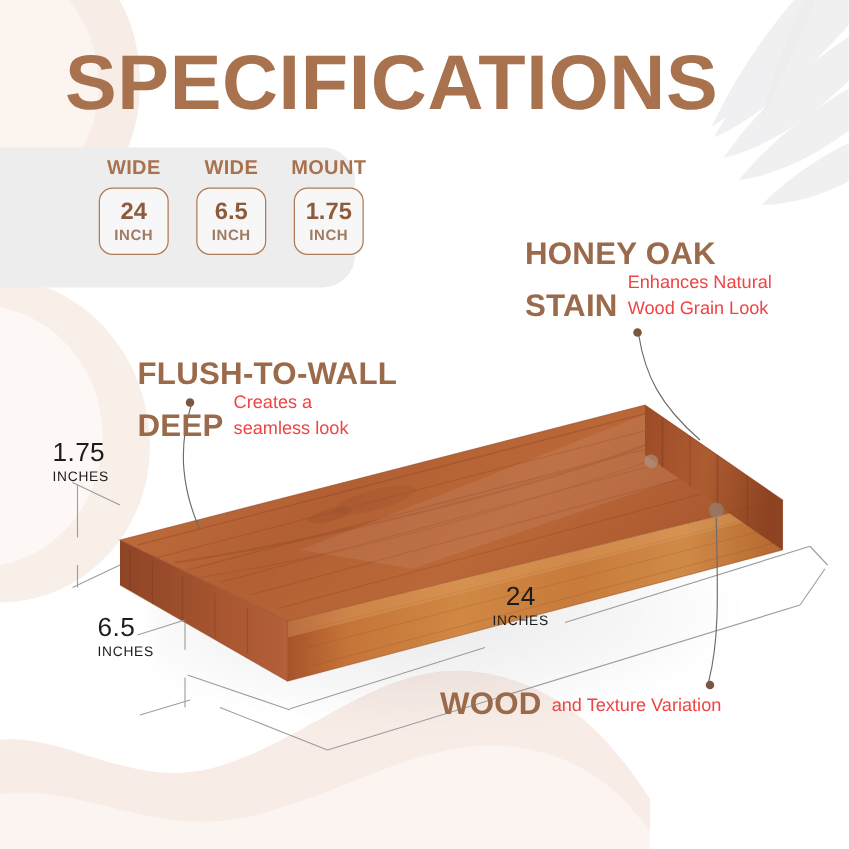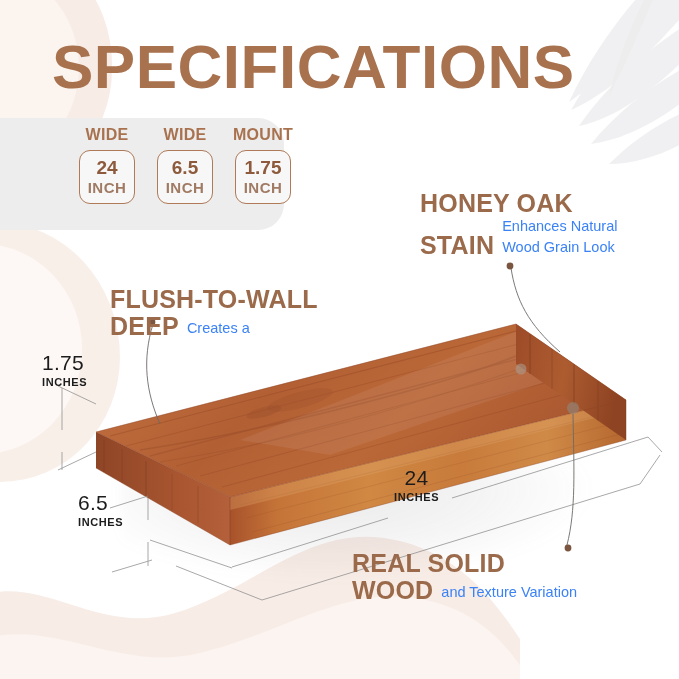--- a/index.html
+++ b/index.html
@@ -121,40 +121,40 @@
     align-items: center;
     justify-content: center;
   }
   .spec-value {
     font-size: 19px;
     font-weight: bold;
     color: #8d5a3c;
     line-height: 1;
   }
   .spec-unit {
-    font-size: 15px;
+    font-size: 12px;
     font-weight: bold;
     color: #a07a63;
     letter-spacing: 0.5px;
     margin-top: 2px;
   }
 
   
   .feature { position: absolute; }
   .feature-head {
     font-size: 25px;
     font-weight: bold;
     color: #9a6a4b;
     line-height: 1.08;
     letter-spacing: 0.2px;
     white-space: nowrap;
   }
   .feature-sub {
     font-size: 14.5px;
-    color: #3b82f6;
+    color: #ef4444;
     line-height: 1.3;
     white-space: nowrap;
   }
   .feat-inline { display: flex; align-items: flex-end; gap: 8px; }
   .feat-inline .feature-sub { padding-bottom: 2px; }
 
   .feature-honey { left: 400px; top: 190px; margin-left: 20px; }
   .feature-honey .feature-sub { text-align: left; }
 
   .feature-flush { left: 110px; top: 258px; margin-top: 28px; }
@@ -179,21 +179,21 @@
     color: #1c1c1c;
   }
   .dim-value {
     font-size: 21px;
     font-weight: normal;
     line-height: 1;
     letter-spacing: 0.3px;
   }
   .dim-unit {
     font-size: 11px;
-    font-weight: bold;
+    font-weight: normal;
     letter-spacing: 0.6px;
     margin-top: 3px;
   }
   .dim-thick { left: 42px; top: 352px; text-align: left; }
   .dim-depth { left: 78px; top: 492px; text-align: left; }
   .dim-width { left: 394px; top: 467px; }
 </style>
 </head>
 <body>
 
@@ -399,26 +399,26 @@
       </div>
     </div>
   </div>
 
   <div class="feature feature-flush">
     <div class="feature-head">FLUSH-TO-WALL</div>
     <div class="feat-inline">
       <div class="feature-head">DEEP</div>
       <div>
         <div class="feature-sub">Creates a</div>
+        <div class="feature-sub">seamless look</div>
       </div>
     </div>
   </div>
 
   <div class="feature feature-real">
-    <div class="feature-head">REAL SOLID</div>
     <div class="feat-inline">
       <div class="feature-head">WOOD</div>
       <div>
         <div class="feature-sub">and Texture Variation</div>
       </div>
     </div>
   </div>
 
   <div class="dim dim-thick">
     <div class="dim-value">1.75</div>

